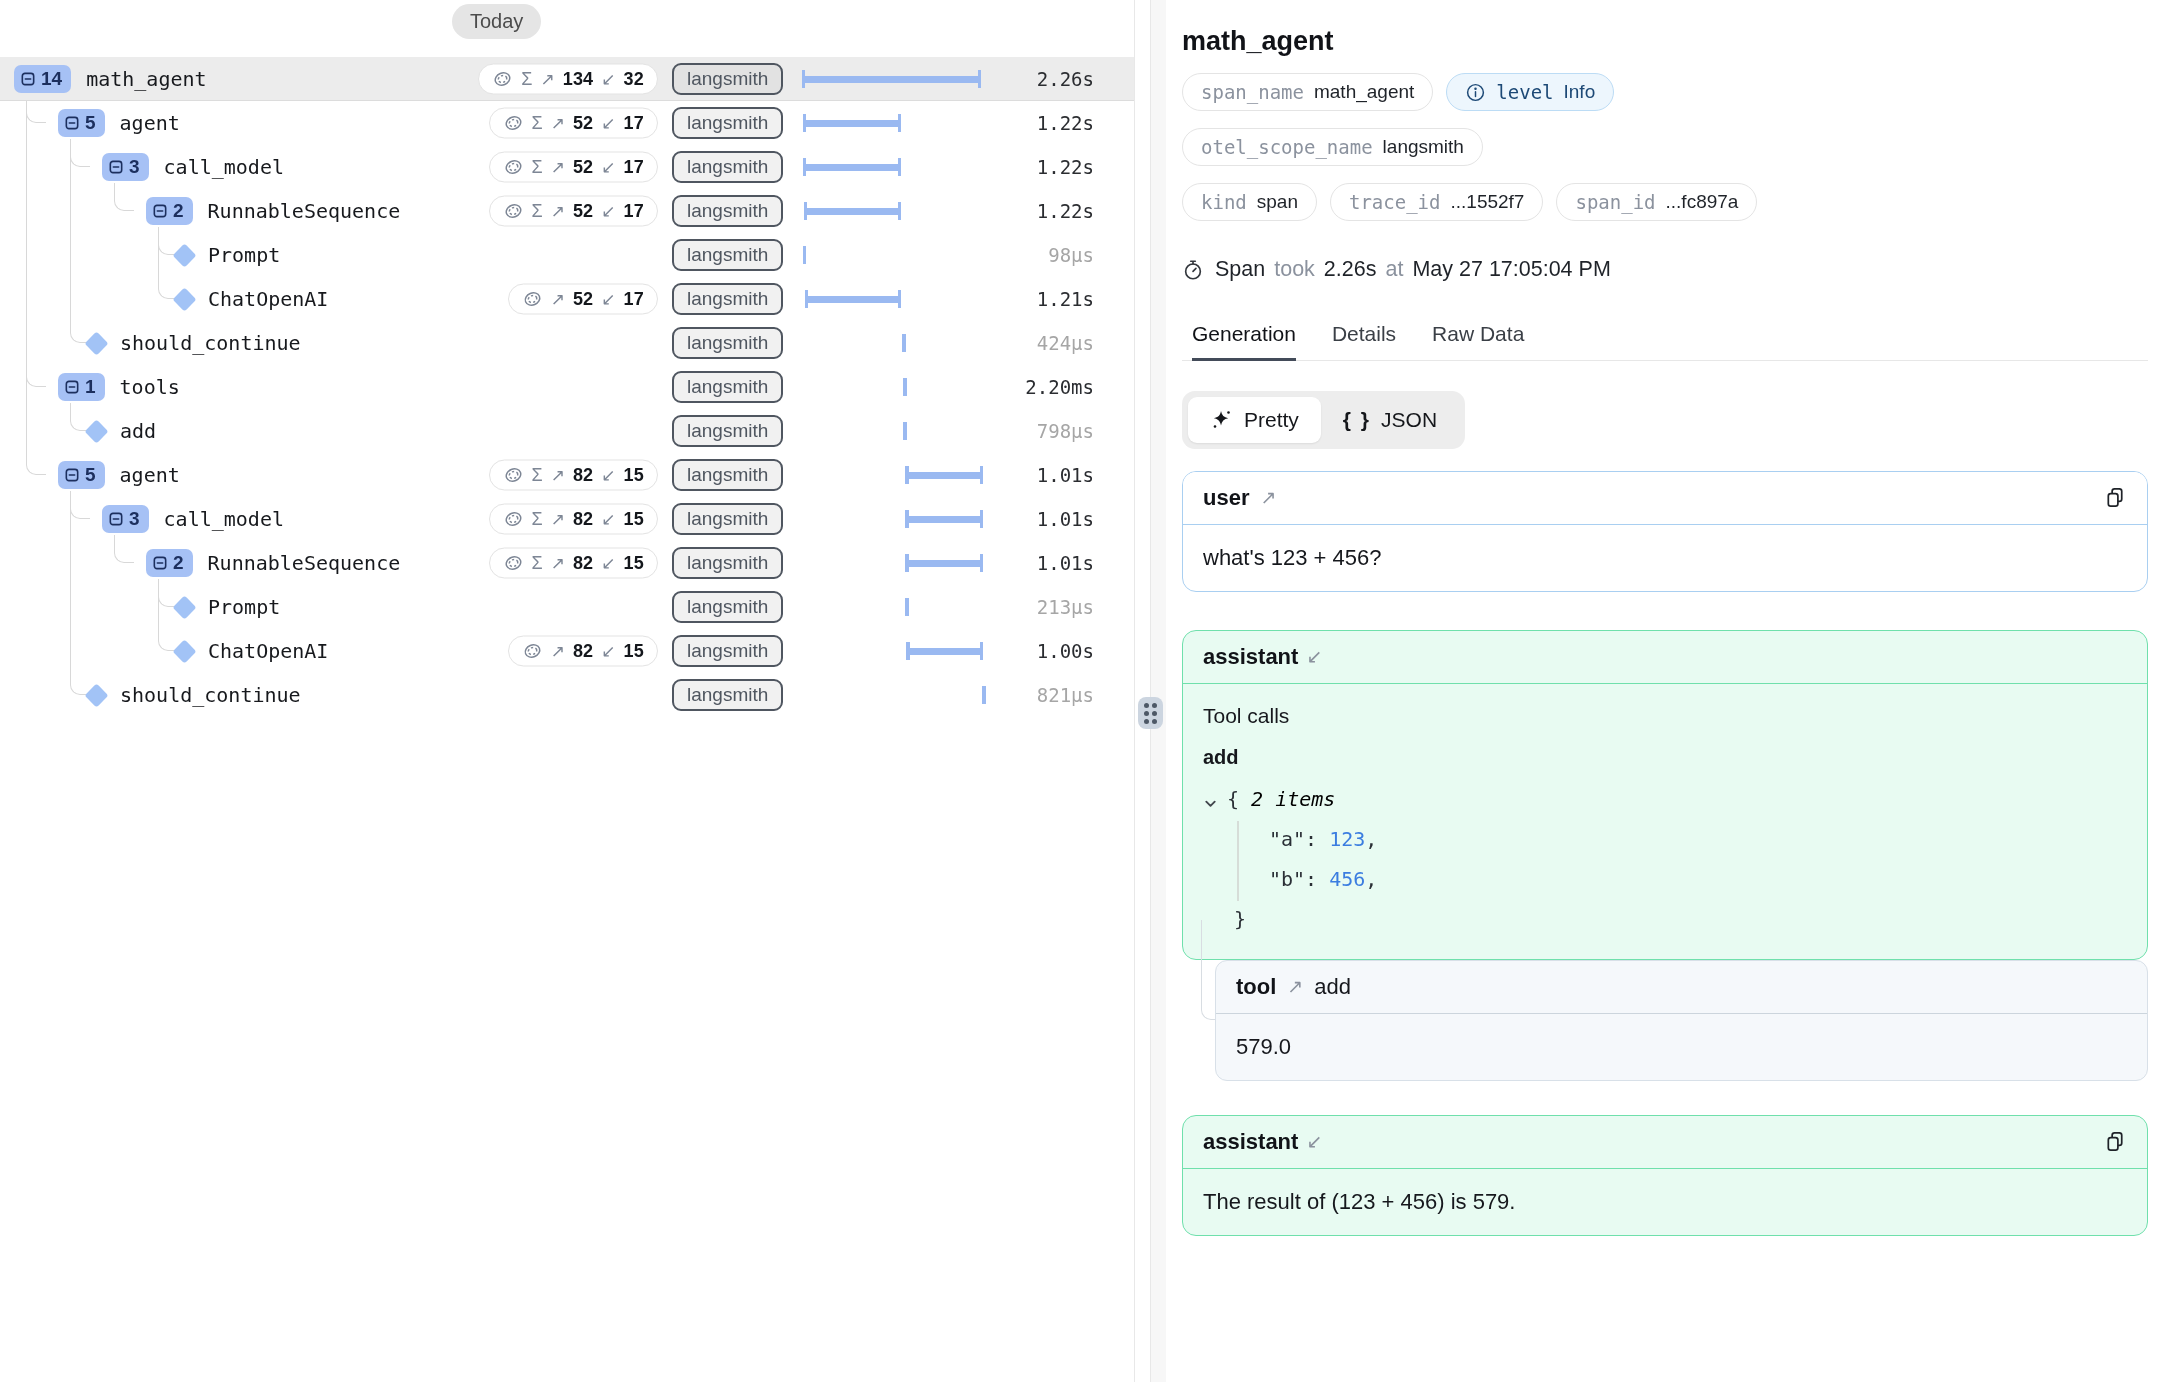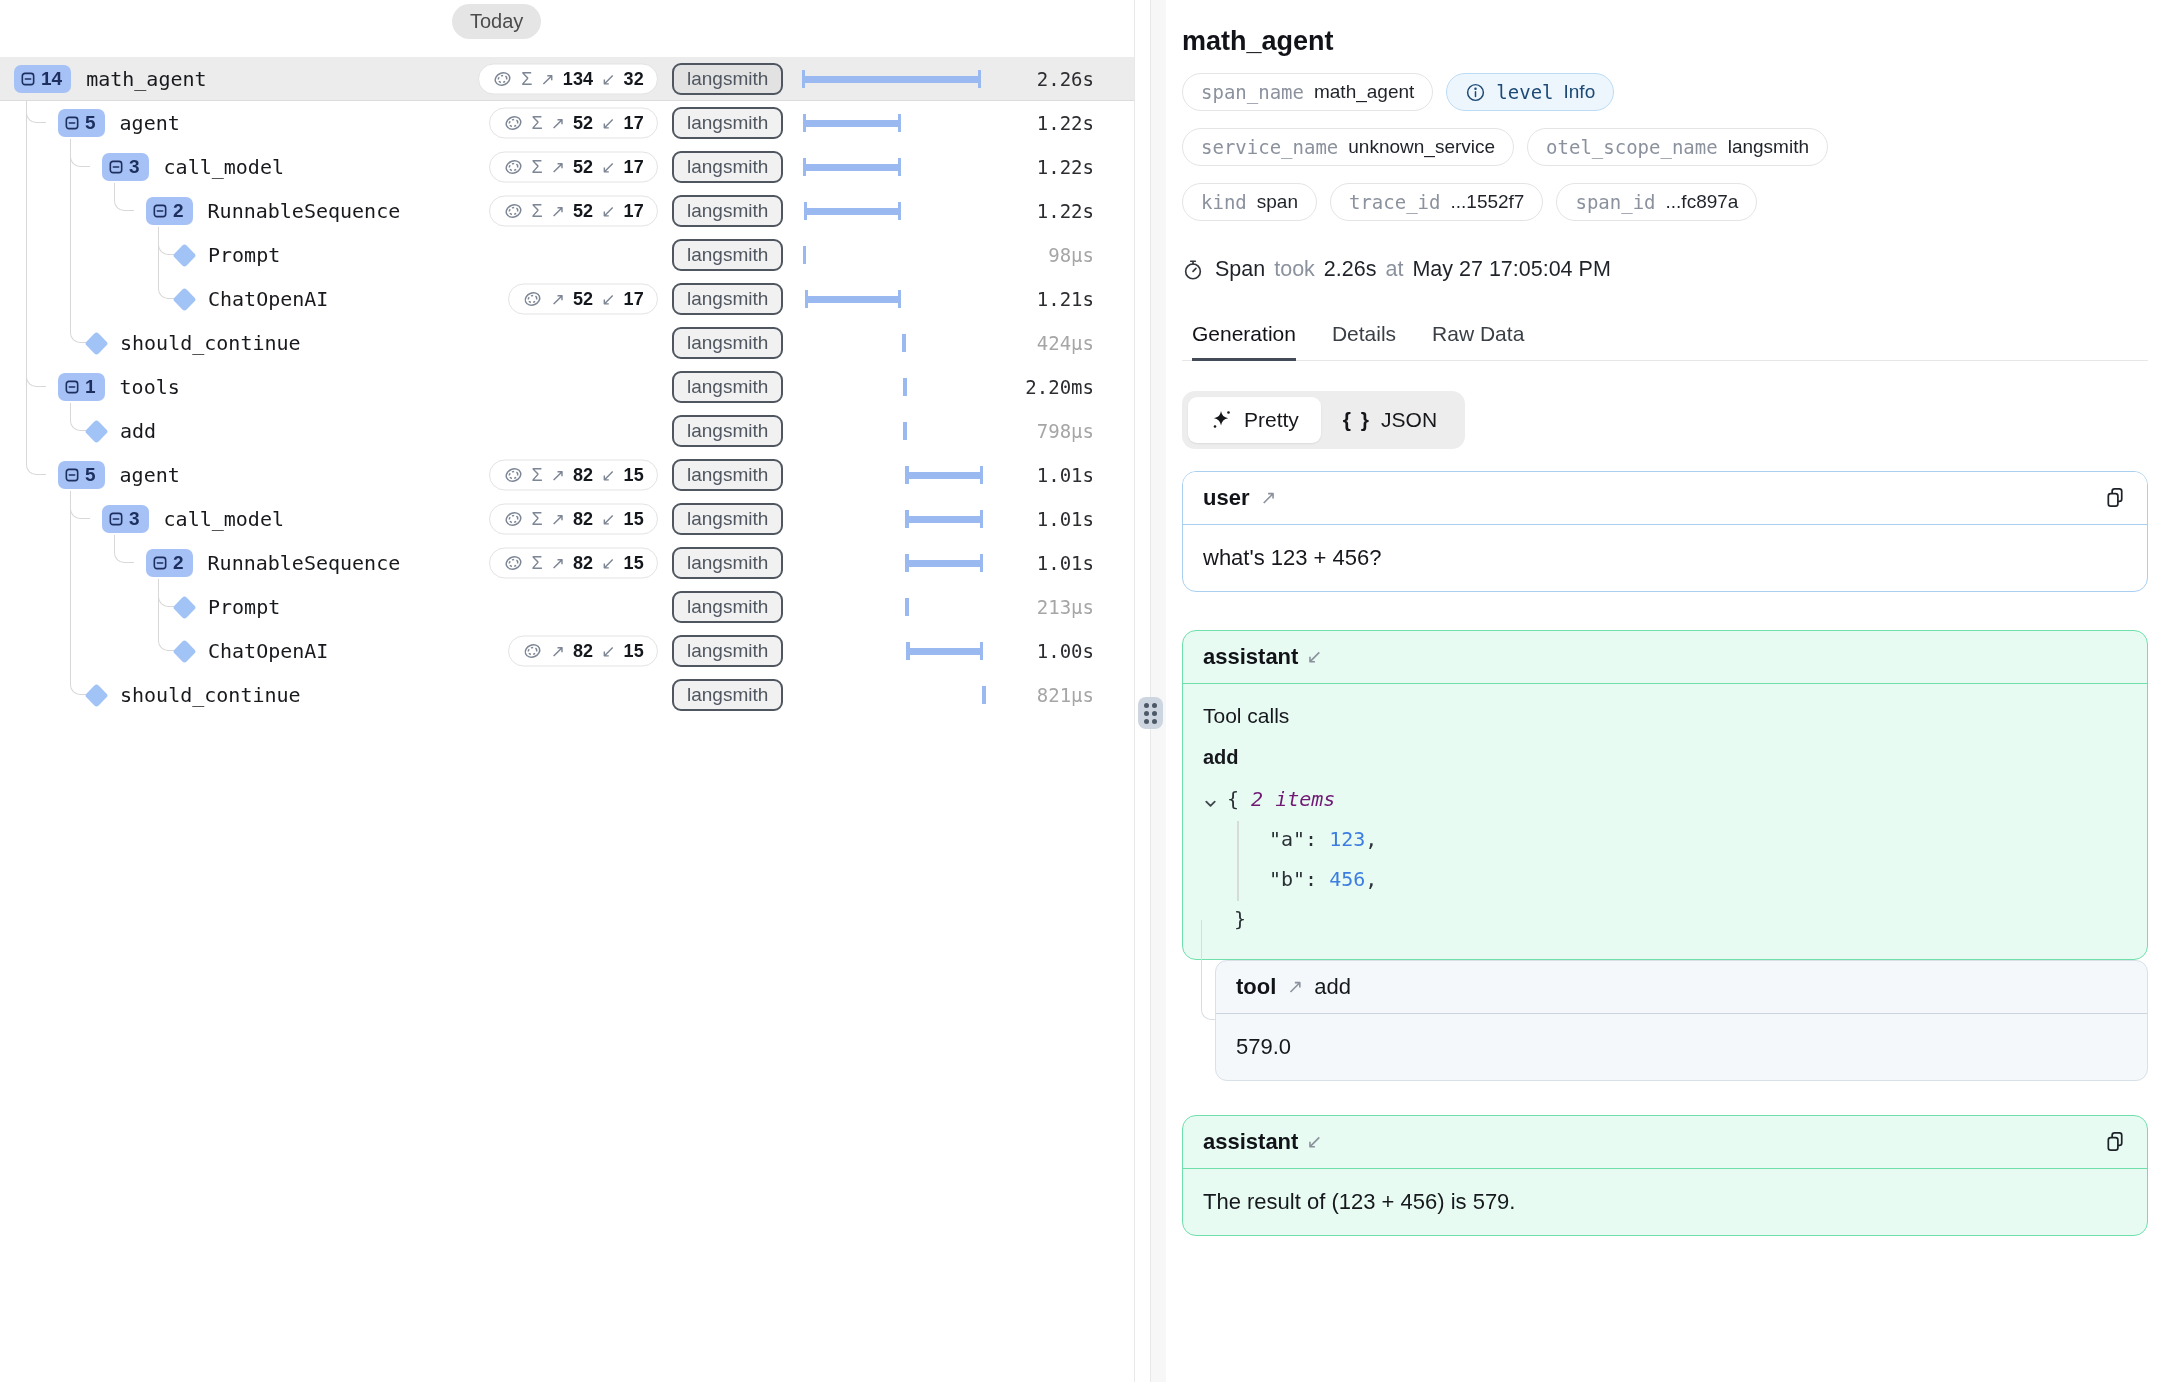--- a/index.html
+++ b/index.html
@@ -104,21 +104,21 @@
     border-left:1.5px solid #d8dde2; border-bottom:1.5px solid #d8dde2; border-bottom-left-radius:10px; }
   .assistant-1 { margin-top:38px; }
   .assistant-2 { margin-top:34px; }
   .tc-title { font-size:21px; color:#16181d; }
   .tc-name { font-size:20px; font-weight:700; margin-top:18px; }
   .json-tree { position:relative; font-family:"DejaVu Sans Mono", monospace; font-size:20px; margin-top:10px; }
   .json-line { height:40px; display:flex; align-items:center; }
   .json-open { padding-left:24px; position:relative; }
   .json-open .caret { position:absolute; left:0px; top:13px; cursor:pointer; }
   .json-brace { color:#2a2f36; }
-  .json-items { color:#701a75; font-style:italic; margin-left:12px; }
+  .json-items { color:#000000; font-style:italic; margin-left:12px; }
   .json-guide { position:absolute; left:34px; top:42px; bottom:38px; width:1.5px; background:#d6ddd8; }
   .json-entry { padding-left:66px; }
   .json-key { color:#2a2f36; }
   .json-val { color:#3b7de0; margin-left:12px; }
   .json-comma { color:#2a2f36; }
   .json-close { padding-left:31px; }
 </style>
 </head>
 <body>
 
@@ -515,24 +515,20 @@
               <path d="M12 11v5.5"></path>
               <circle cx="12" cy="7.6" r="0.6" fill="#1d4976"></circle>
             </svg>
           </span>
           <span class="key">level</span>
           <span class="val">Info</span>
         </span>
       </div>
       <div class="pill-row">
         <span class="pill">
-          <span class="key">service_name</span>
-          <span class="val">unknown_service</span>
-        </span>
-        <span class="pill">
           <span class="key">otel_scope_name</span>
           <span class="val">langsmith</span>
         </span>
       </div>
       <div class="pill-row">
         <span class="pill">
           <span class="key">kind</span>
           <span class="val">span</span>
         </span>
         <span class="pill">

